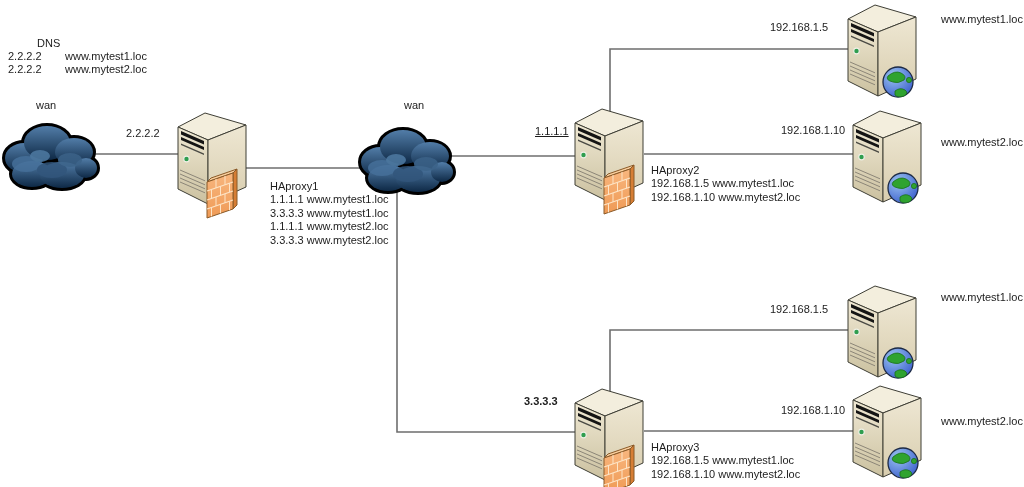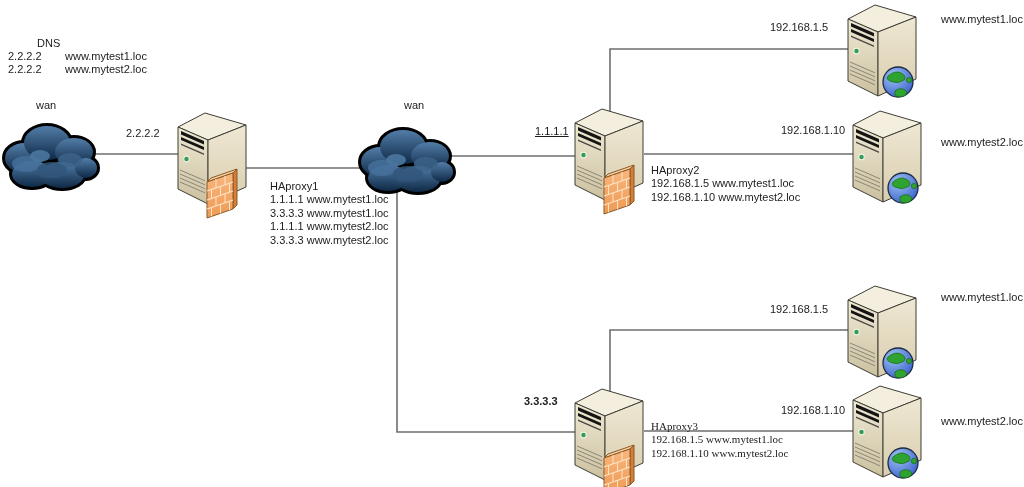--- a/index.html
+++ b/index.html
@@ -178,21 +178,21 @@
     <div>192.168.1.5 www.mytest1.loc</div>
     <div>192.168.1.10 www.mytest2.loc</div>
   </div>
 
   <div class="node" style="left:572px;top:386px;">
     <svg width="76" height="112" viewBox="0 0 76 112">
       <use href="#serverBase"></use>
         <use href="#firewallBrick"></use>
     </svg>
   </div>
-  <div class="caption" style="left:651px;top:420px;width:160px;font-family:Liberation Serif, serif;">
+  <div class="caption" style="left:651px;top:441px;width:160px;">
     <div>HAproxy3</div>
     <div>192.168.1.5 www.mytest1.loc</div>
     <div>192.168.1.10 www.mytest2.loc</div>
   </div>
 
   <div class="node" style="left:845px;top:2px;">
     <svg width="76" height="100" viewBox="0 0 76 100">
       <use href="#serverBase"></use>
         <use href="#globeIcon"></use>
     </svg>

